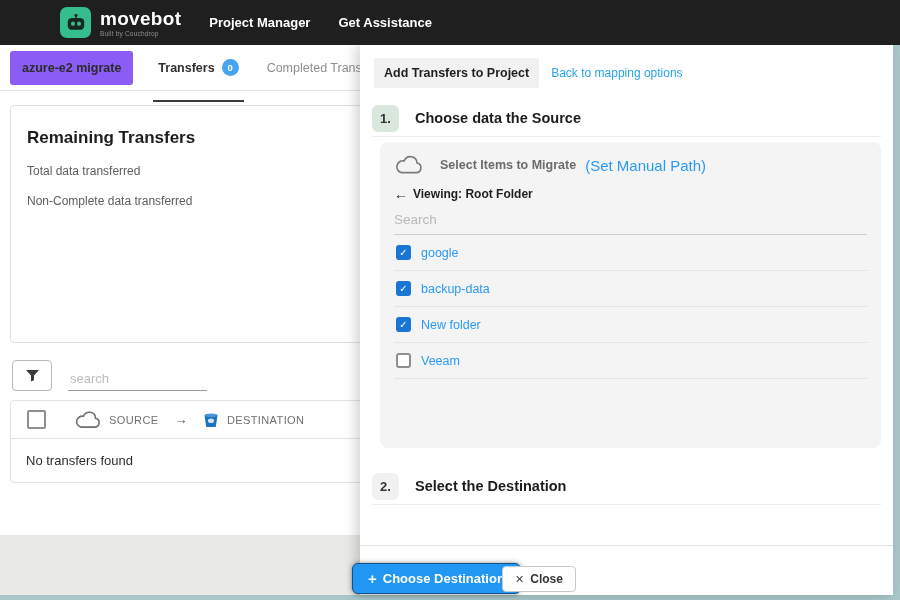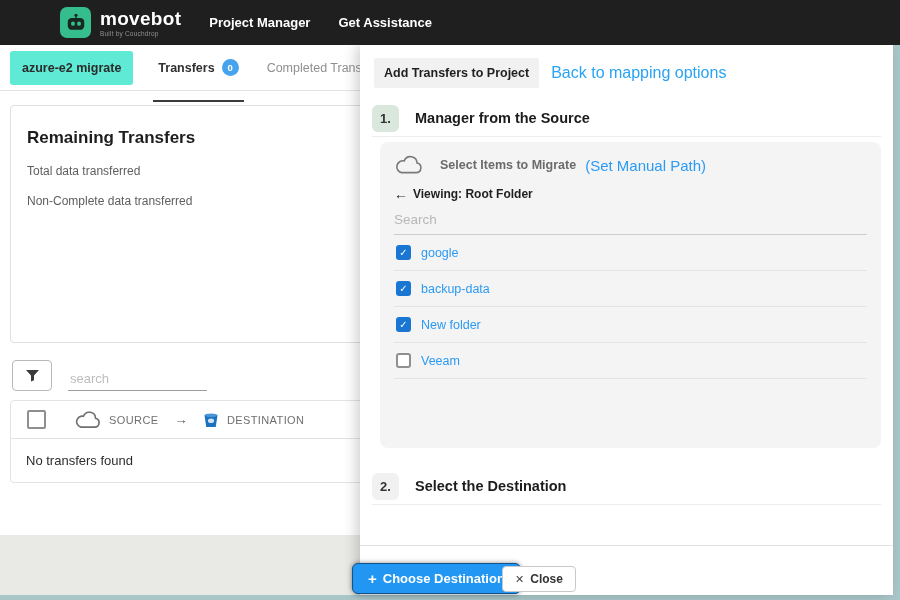--- a/index.html
+++ b/index.html
@@ -19,21 +19,21 @@
   .nav-link{color:#fff;font-size:13px;font-weight:600;cursor:pointer;}
   .nav-right{margin-left:auto;display:flex;align-items:center;gap:18px;margin-right:16px;}
   .admin-link{color:#fff;font-size:12.5px;cursor:pointer;}
   .bell-wrap{position:relative;width:20px;height:20px;}
   .badge-red{position:absolute;top:1px;right:-8px;background:#d8365d;color:#fff;border-radius:50%;width:14px;height:14px;font-size:9px;font-weight:bold;display:flex;align-items:center;justify-content:center;}
   .nav-icon{display:flex;align-items:center;justify-content:center;cursor:pointer;}
 
   
   .page{position:absolute;top:45px;left:0;width:893px;height:550px;background:#fff;z-index:1;}
   .tabs{height:46px;border-bottom:1px solid #e3e3e3;display:flex;align-items:center;padding-left:10px;box-sizing:border-box;}
-  .project-chip{background:#5eead4;color:#2b2b2b;font-weight:bold;font-size:12.5px;padding:10px 12px;border-radius:3px;white-space:nowrap;}
+  .project-chip{background:#8b5cf6;color:#2b2b2b;font-weight:bold;font-size:12.5px;padding:10px 12px;border-radius:3px;white-space:nowrap;}
   .tab{display:flex;align-items:center;gap:7px;margin-left:22px;font-size:12.5px;color:#8f8f8f;height:100%;position:relative;padding:12px 3px;cursor:pointer;white-space:nowrap;}
   .tab.active{color:#303030;font-weight:bold;}
   .tab.active::after{content:"";position:absolute;left:-2px;right:-2px;bottom:0;height:2px;background:#3c3c3c;}
   .tab-badge{width:17px;height:17px;border-radius:50%;color:#fff;font-size:9.5px;display:flex;align-items:center;justify-content:center;font-weight:bold;flex:none;}
   .tab-badge.blue{background:#46a3ee;}
   .tab-badge.green{background:#2f7d32;}
 
   .summary-card{position:absolute;left:10px;top:60px;width:870px;height:238px;border:1px solid #e0e0e0;border-radius:4px;box-sizing:border-box;padding:22px 16px;}
   .summary-title{font-size:17px;font-weight:bold;color:#1d1d1d;}
   .summary-line{font-size:12px;color:#5e5e5e;margin-top:16px;}
@@ -49,21 +49,21 @@
   .icon-chip{display:flex;align-items:center;justify-content:center;flex:none;}
   .th-label{margin-left:7px;}
   .th-arrow{margin-left:16px;color:#555;font-size:13px;}
   .tbody-row{height:43px;display:flex;align-items:center;font-size:13px;color:#2d2d2d;padding-left:15px;}
   .grey-footer{position:absolute;left:0;top:490px;width:893px;height:60px;background:#e9e9e6;}
 
   
   .drawer{position:absolute;left:360px;top:45px;width:533px;height:550px;background:#fff;box-shadow:-4px 0 12px rgba(0,0,0,.18);z-index:10;}
   .drawer-header{position:absolute;top:13px;left:14px;display:flex;align-items:center;}
   .drawer-title-chip{background:#f1f1f1;font-size:12.5px;font-weight:bold;color:#1f1f1f;padding:8px 10px;border-radius:2px;}
-  .back-link{color:#29a3f3;font-size:16px;margin-left:12px;cursor:pointer;}
+  .back-link{color:#29a3f3;font-size:12px;margin-left:12px;cursor:pointer;}
 
   .step-header{position:absolute;left:12px;right:12px;display:flex;align-items:center;gap:16px;border-bottom:1px solid #ededed;}
   .step1-header{top:55px;height:36px;}
   .step2-header{top:423px;height:36px;}
   .step-num{width:27px;height:27px;border-radius:6px;display:flex;align-items:center;justify-content:center;font-weight:bold;font-size:13px;color:#333;flex:none;}
   .step-num.green{background:#d9e7dd;}
   .step-num.grey{background:#f1f1f1;}
   .step-title{font-size:14.5px;font-weight:bold;color:#1c1c1c;}
 
   .source-card{position:absolute;top:97px;left:20px;right:12px;height:306px;background:#f4f4f5;border-radius:8px;box-sizing:border-box;padding:13px 14px 0;}
@@ -169,21 +169,21 @@
 
 <div class="drawer">
 
   <div class="drawer-header">
     <span class="drawer-title-chip">Add Transfers to Project</span>
     <span class="back-link">Back to mapping options</span>
   </div>
 
   <div class="step-header step1-header">
     <span class="step-num green">1.</span>
-    <span class="step-title">Manager from the Source</span>
+    <span class="step-title">Choose data the Source</span>
   </div>
 
   <div class="source-card">
     <div class="picker-head">
       <svg width="30" height="20" viewBox="0 0 26 16">
         <path d="M6.5 14.6h12.6a4.2 4.2 0 0 0 .9-8.3A5.8 5.8 0 0 0 8.8 4.5a4.6 4.6 0 0 0-2.3 10.1z" fill="none" stroke="#7a7a7a" stroke-width="1.4"></path>
       </svg>
       <span class="picker-title">Select Items to Migrate</span>
       <span class="manual-link">(Set Manual Path)</span>
     </div>

